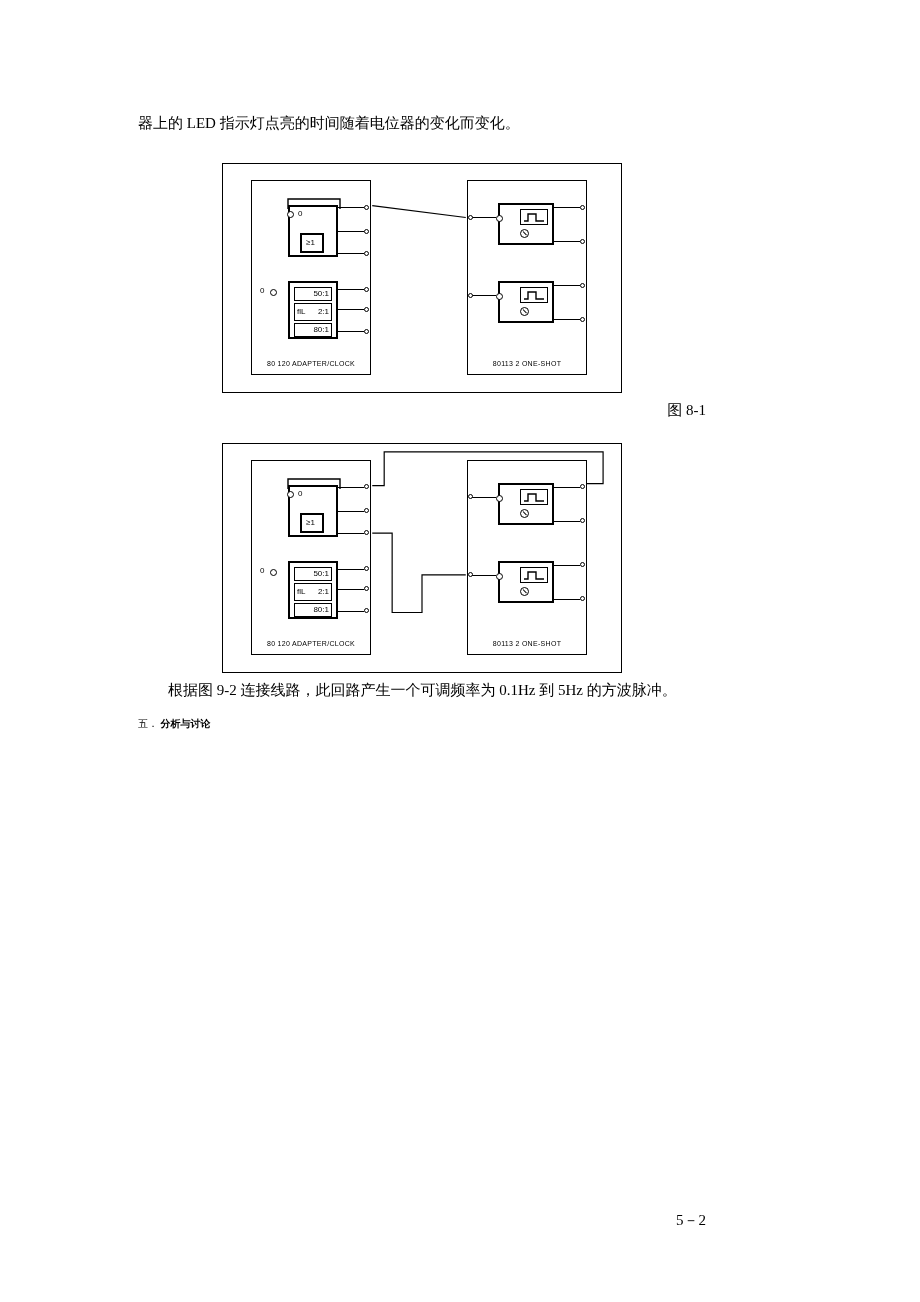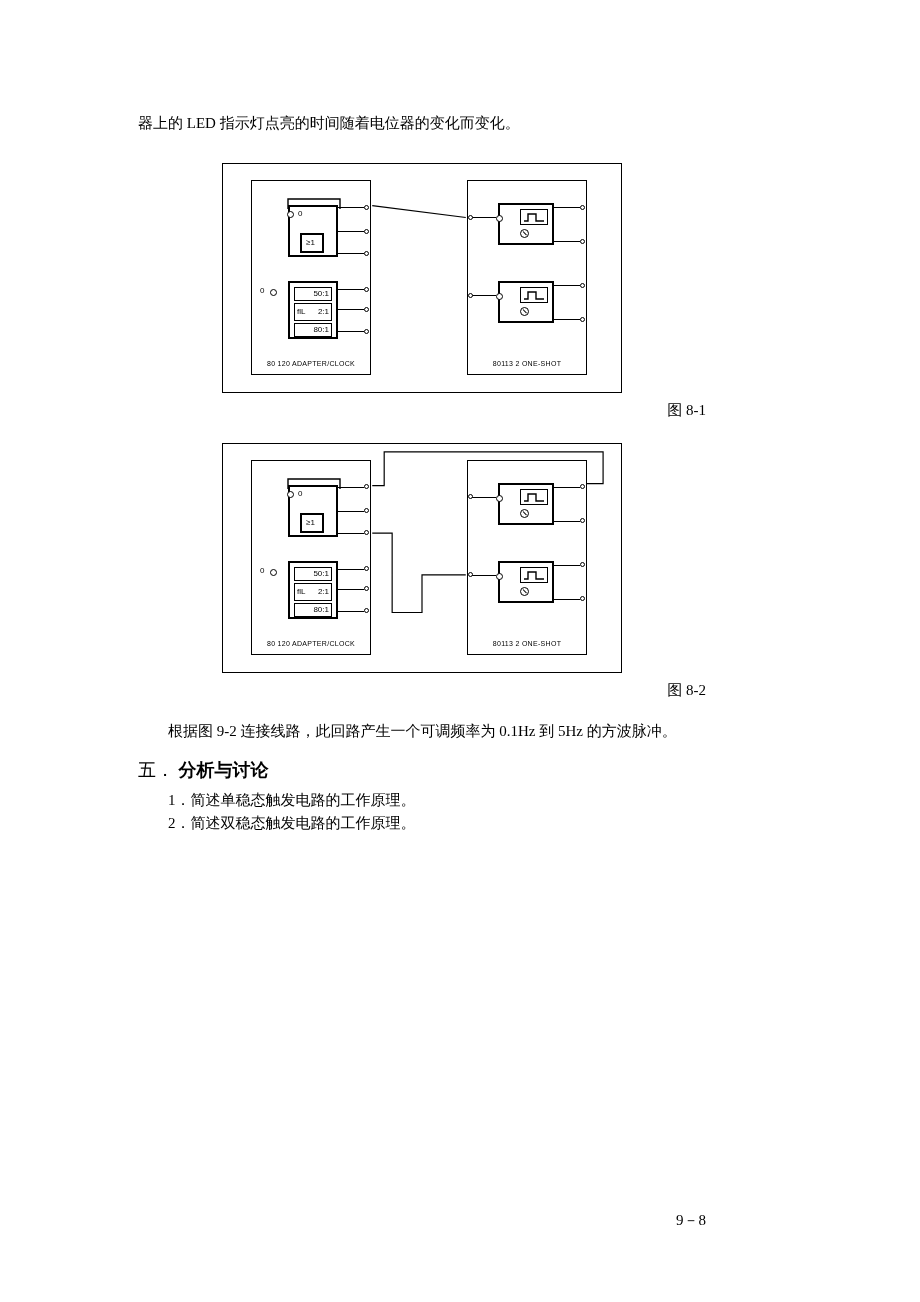--- a/index.html
+++ b/index.html
@@ -25,21 +25,21 @@
   .indent {
     text-indent: 2em;
   }
   .caption {
     text-align: right;
     margin: 6px 0 18px 0;
     font-size: 15px;
   }
   .section-head {
     margin-top: 14px;
-    font-size: 18px;
+    font-size: 10px;
   }
   .section-head .num {
     font-weight: normal;
   }
   .section-head .title {
     font-weight: bold;
   }
   ol.discuss {
     margin: 4px 0 0 0;
     padding-left: 2em;
@@ -340,27 +340,22 @@
         <div class="pin" style="left:0px;  top:111.5px;"></div>
         <div class="stub" style="left:86px; top:104px; width:26px;"></div>
         <div class="pin" style="left:112px; top:101.5px;"></div>
         <div class="stub" style="left:86px; top:138px; width:26px;"></div>
         <div class="pin" style="left:112px; top:135.5px;"></div>
 
         <div class="mod-caption">80113   2 ONE-SHOT</div>
       </div>
     </div>
   </div>
-  <div class="caption">图 8-2</div>
 
   <p class="para indent" style="margin-top:6px;">根据图 9-2 连接线路，此回路产生一个可调频率为 0.1Hz 到 5Hz 的方波脉冲。</p>
 
   <div class="section-head">
     <span class="num">五．</span>
     <span class="title">分析与讨论</span>
   </div>
-  <ol class="discuss">
-    <li>1．简述单稳态触发电路的工作原理。</li>
-    <li>2．简述双稳态触发电路的工作原理。</li>
-  </ol>
-
-  <div class="page-num">9－8</div>
+
+  <div class="page-num">5－2</div>
 </div>
 
 </body></html>

